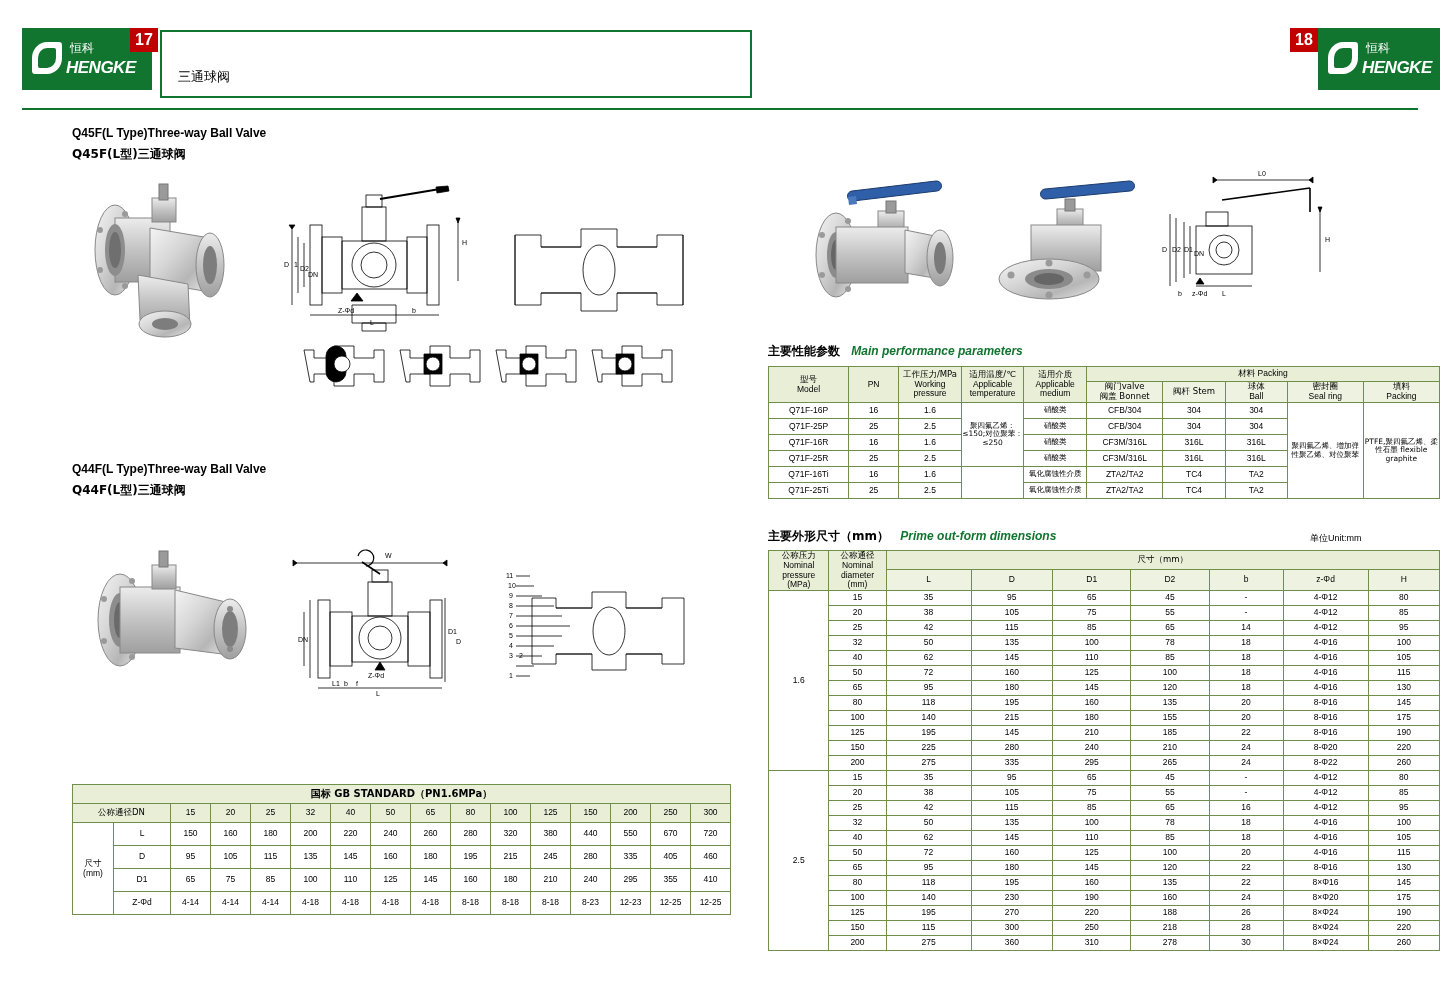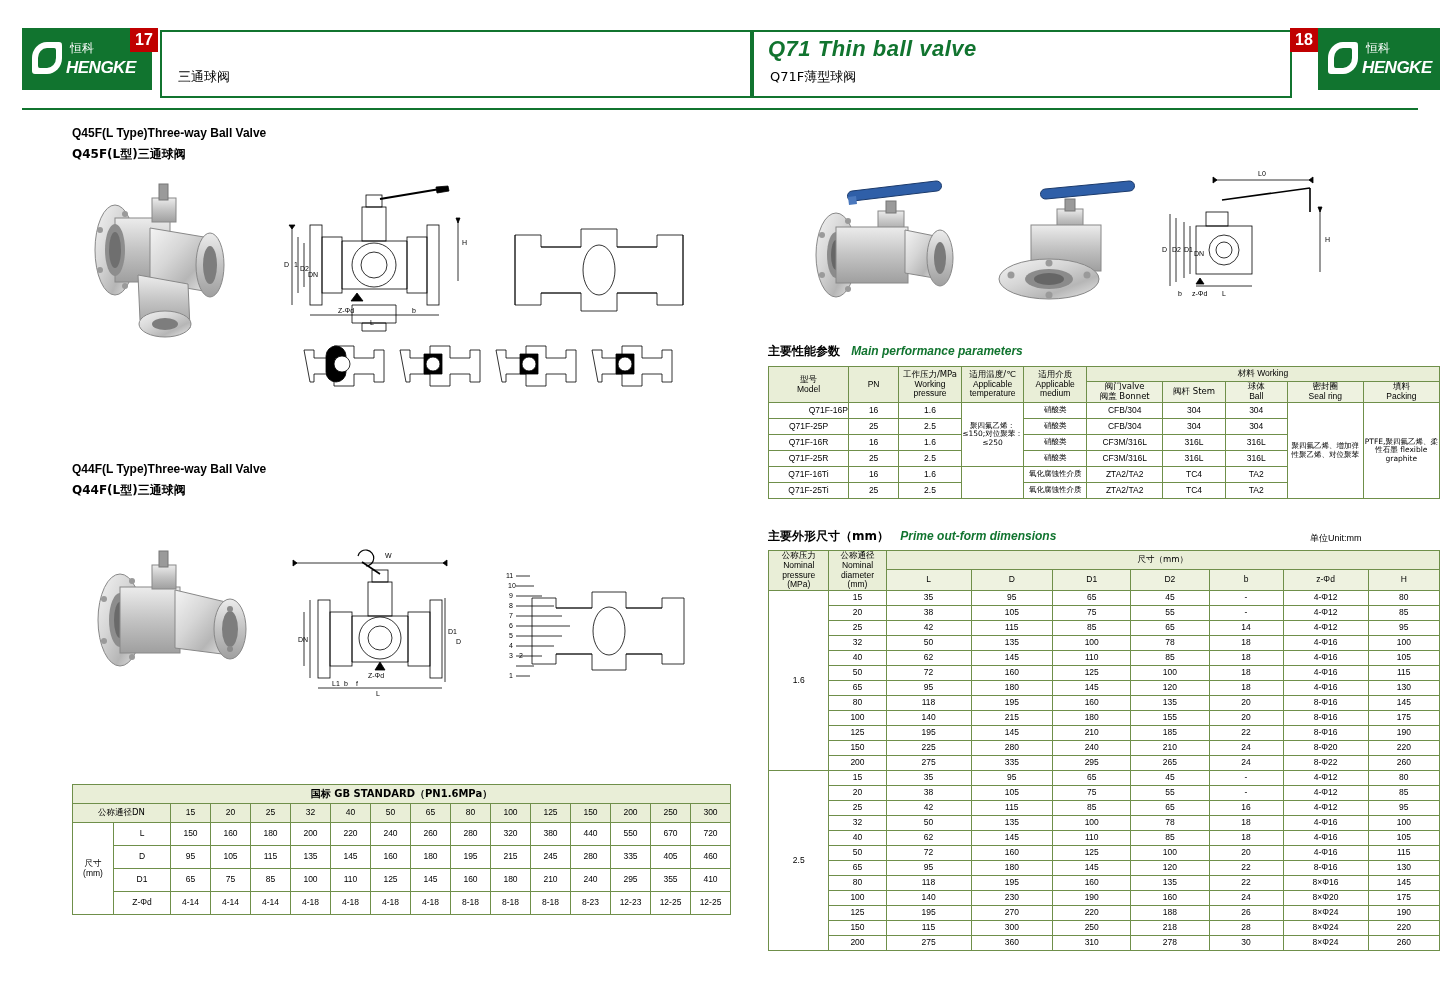--- a/index.html
+++ b/index.html
@@ -62,24 +62,20 @@
         <div class="logo-cn cnf">恒科</div>
         <div class="logo-en">HENGKE</div>
       </div>
     </div>
     <div class="pagenum pagenum-l">17</div>
 
     <div class="titlebar left">
       <div class="t-cn">三通球阀</div>
     </div>
 
-    <div class="titlebar right">
-      <div class="t-en">Q71 Thin ball valve</div>
-      <div class="t-cn">Q71F薄型球阀</div>
-    </div>
 
     <div class="logo-block logo-right">
       <div class="logo-inner">
         <div class="leafmark"></div>
         <div class="logo-cn cnf">恒科</div>
         <div class="logo-en">HENGKE</div>
       </div>
     </div>
     <div class="pagenum pagenum-r">18</div>
     <div class="headrule"></div>
@@ -451,31 +447,31 @@
   </div>
   <div style="position:absolute;left:768px;top:366px;">
     <table id="perf-table">
         <tbody>
           <tr>
             <td class="tbl-head" rowspan="2" style="width:80px;height:34px;"><span class="cnf">型号</span><br>Model</td>
             <td class="tbl-head" rowspan="2" style="width:50px;">PN</td>
             <td class="tbl-head" rowspan="2" style="width:62px;"><span class="cnf">工作压力/MPa</span><br>Working pressure</td>
             <td class="tbl-head" rowspan="2" style="width:62px;margin-left:20px;"><span class="cnf">适用温度/℃</span><br>Applicable temperature</td>
             <td class="tbl-head" rowspan="2" style="width:62px;"><span class="cnf">适用介质</span><br>Applicable medium</td>
-            <td class="tbl-head" colspan="5" style="height:14px;">材料 Working</td>
+            <td class="tbl-head" colspan="5" style="height:14px;">材料 Packing</td>
           </tr>
           <tr>
             <td class="tbl-head2" style="width:76px;height:20px;"><span class="cnf">阀门valve</span><br><span class="cnf">阀盖 Bonnet</span></td>
             <td class="tbl-head2" style="width:62px;"><span class="cnf">阀杆 Stem</span></td>
             <td class="tbl-head2" style="width:62px;"><span class="cnf">球体</span><br>Ball</td>
             <td class="tbl-head2" style="width:76px;"><span class="cnf">密封圈</span><br>Seal ring</td>
             <td class="tbl-head2" style="width:76px;"><span class="cnf">填料</span><br>Packing</td>
           </tr>
           <tr>
-            <td style="height:15px;text-align:right;">Q71F-16P</td>
+            <td style="height:15px;">Q71F-16P</td>
             <td>16</td>
             <td>1.6</td>
             <td rowspan="4" class="cnf" style="font-size:7.5px;">聚四氟乙烯：≤150;对位聚苯：≤250</td>
             <td class="cnf" style="font-size:7.5px;">硝酸类</td>
             <td>CFB/304</td>
             <td>304</td>
             <td>304</td>
             <td rowspan="6" class="cnf" style="font-size:7.5px;">聚四氟乙烯、增加弹性聚乙烯、对位聚苯</td>
             <td rowspan="6" class="cnf" style="font-size:7.5px;">PTFE,聚四氟乙烯、柔性石墨 flexible graphite</td>
           </tr>

